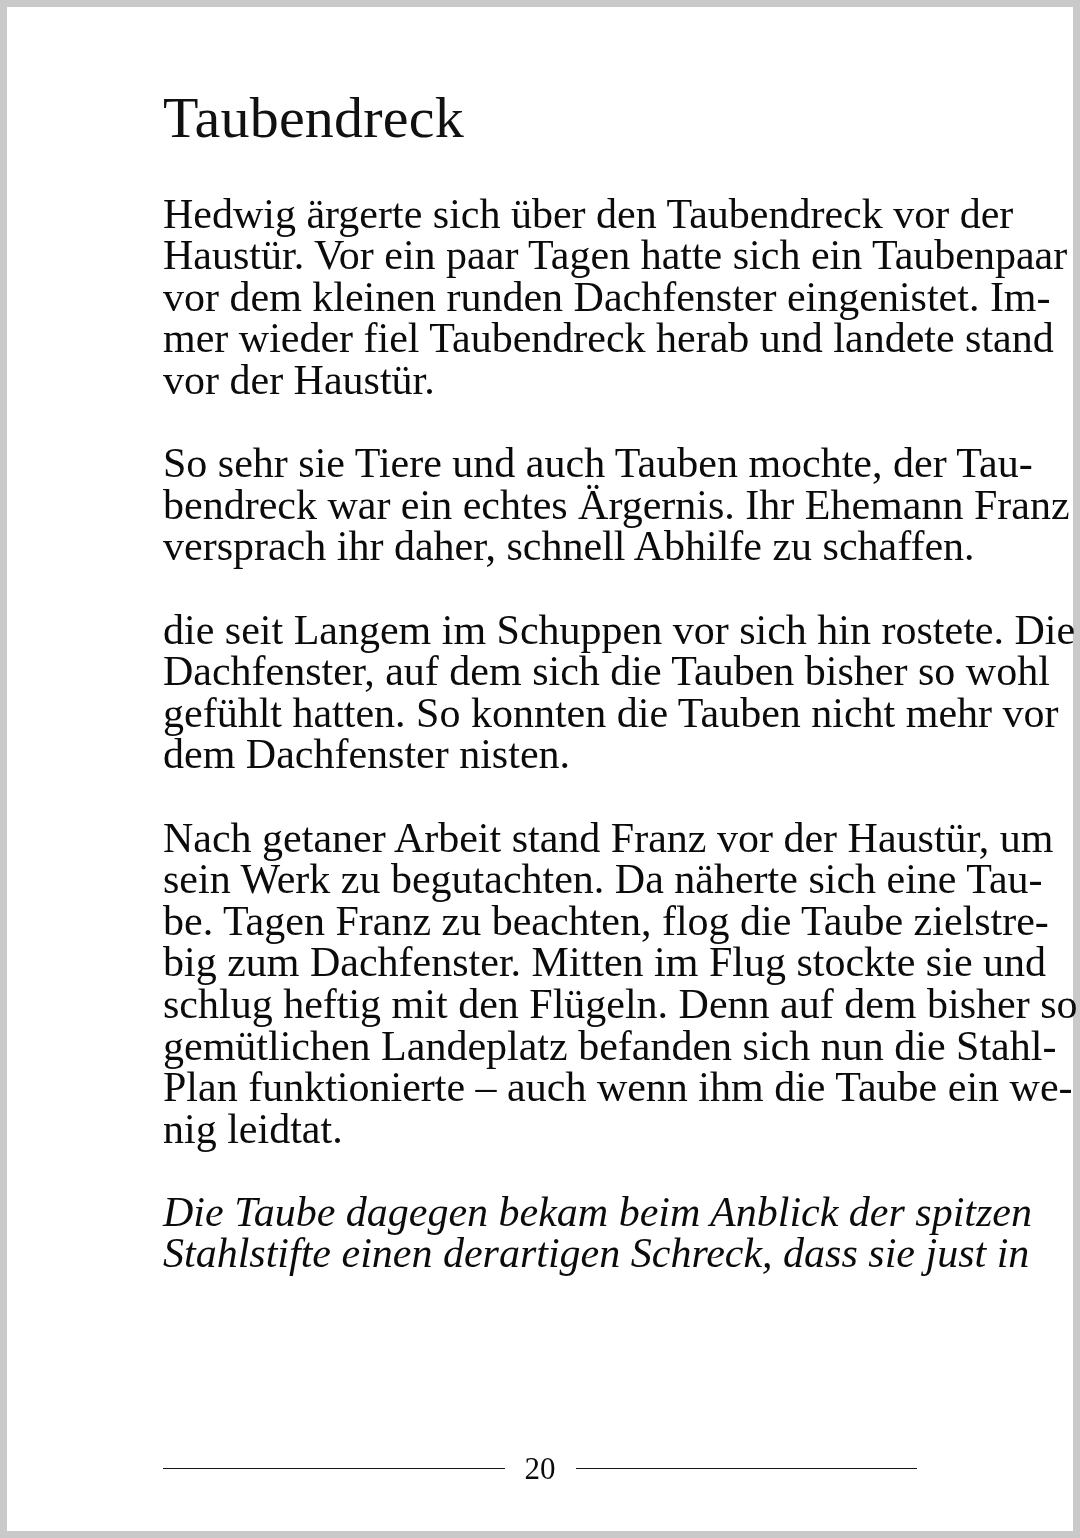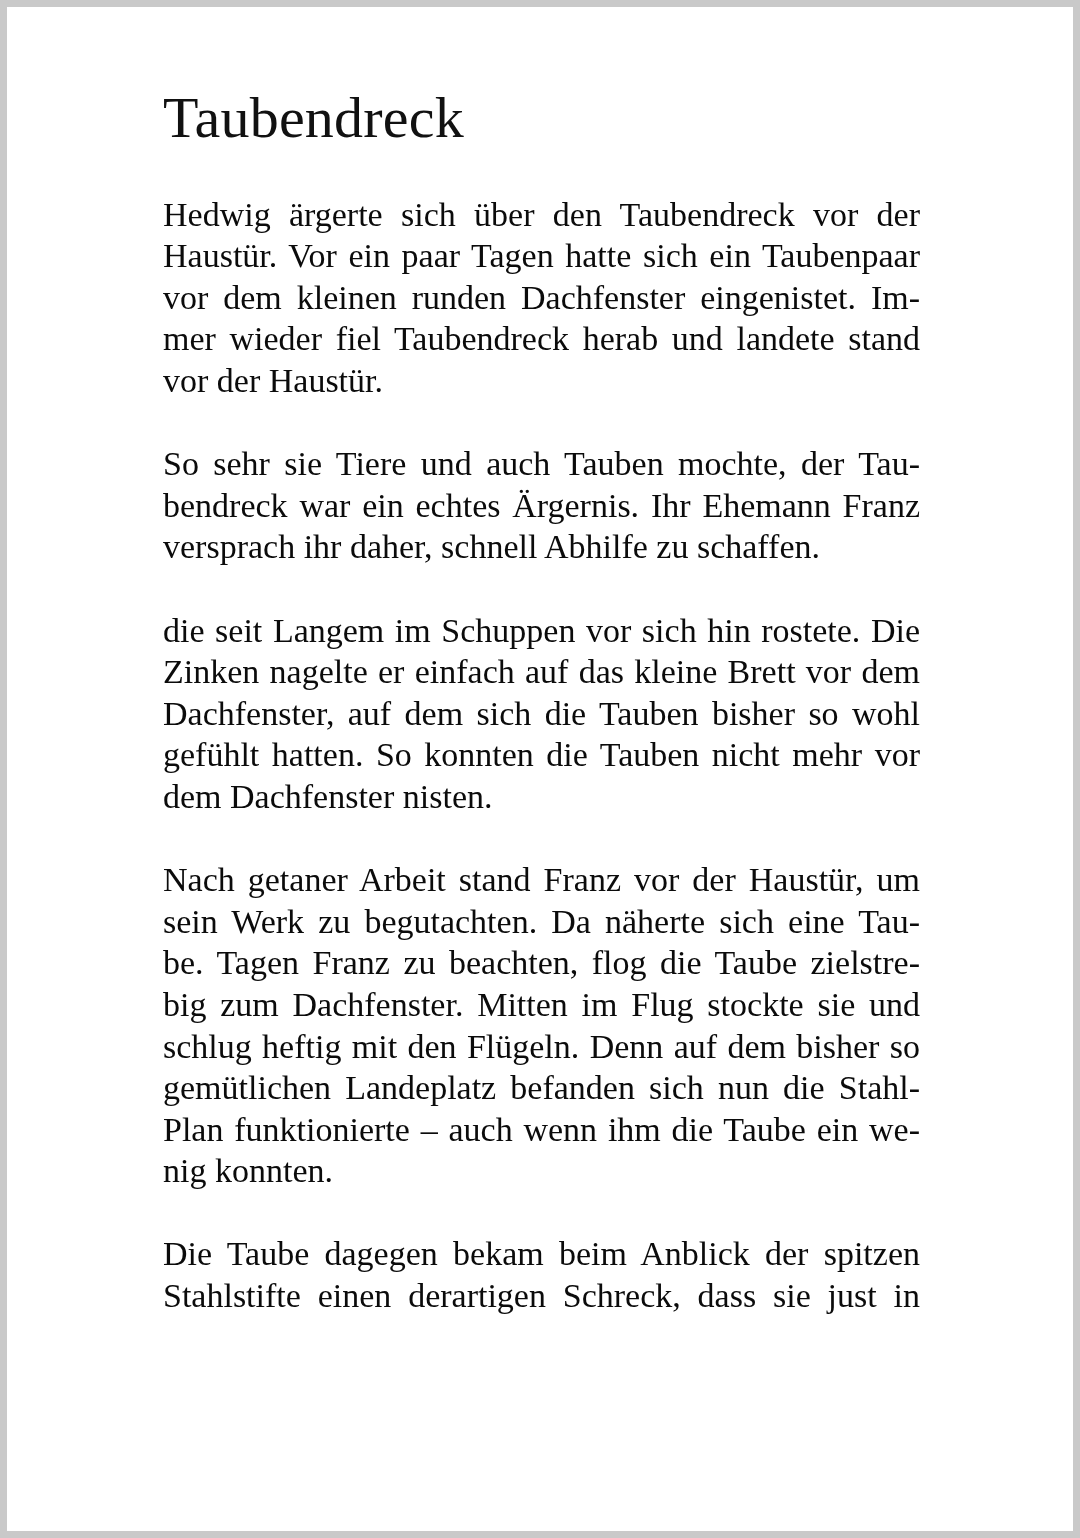--- a/index.html
+++ b/index.html
@@ -45,31 +45,32 @@
     font-weight: 400;
     line-height: 1.08;
     letter-spacing: 0.2px;
     color: #111111;
     margin: 0 0 44px 0;
     padding: 0;
     white-space: nowrap;
   }
 
   .body-text {
-    font-size: 34px;
+    font-size: 42px;
     line-height: 41.6px;
     color: #0b0b0b;
     text-align: left;
   }
 
   .paragraph {
     margin: 0 0 41.6px 0;
   }
   .paragraph:last-child {
     margin-bottom: 0;
+    font-style: italic;
   }
 
   
   .tline {
     display: block;
     width: 100%;
     white-space: nowrap;
   }
   .tline.just {
     text-align: justify;
@@ -123,40 +124,44 @@
         </div>
 
         <div class="paragraph">
           <span class="tline just">So sehr sie Tiere und auch Tauben mochte, der Tau-</span>
           <span class="tline just">bendreck war ein echtes Ärgernis. Ihr Ehemann Franz</span>
           <span class="tline last">versprach ihr daher, schnell Abhilfe zu schaffen.</span>
         </div>
 
         <div class="paragraph">
           <span class="tline just">die seit Langem im Schuppen vor sich hin rostete. Die</span>
-          <span class="tline just">Zinken nagelte er einfach auf das kleine Brett vor dem</span>
           <span class="tline just">Dachfenster, auf dem sich die Tauben bisher so wohl</span>
           <span class="tline just">gefühlt hatten. So konnten die Tauben nicht mehr vor</span>
           <span class="tline last">dem Dachfenster nisten.</span>
         </div>
 
         <div class="paragraph">
           <span class="tline just">Nach getaner Arbeit stand Franz vor der Haustür, um</span>
           <span class="tline just">sein Werk zu begutachten. Da näherte sich eine Tau-</span>
           <span class="tline just">be. Tagen Franz zu beachten, flog die Taube zielstre-</span>
           <span class="tline just">big zum Dachfenster. Mitten im Flug stockte sie und</span>
           <span class="tline just">schlug heftig mit den Flügeln. Denn auf dem bisher so</span>
           <span class="tline just">gemütlichen Landeplatz befanden sich nun die Stahl-</span>
           <span class="tline just">Plan funktionierte – auch wenn ihm die Taube ein we-</span>
-          <span class="tline last">nig konnten.</span>
+          <span class="tline last">nig leidtat.</span>
         </div>
 
         <div class="paragraph">
           <span class="tline just">Die Taube dagegen bekam beim Anblick der spitzen</span>
           <span class="tline just">Stahlstifte einen derartigen Schreck, dass sie just in</span>
         </div>
 
       </div>
     </div>
 
+    <div class="footer">
+      <div class="footer-rule"></div>
+      <div class="page-number">20</div>
+      <div class="footer-rule"></div>
+    </div>
 
   </div>
 </div>
 
 </body></html>

